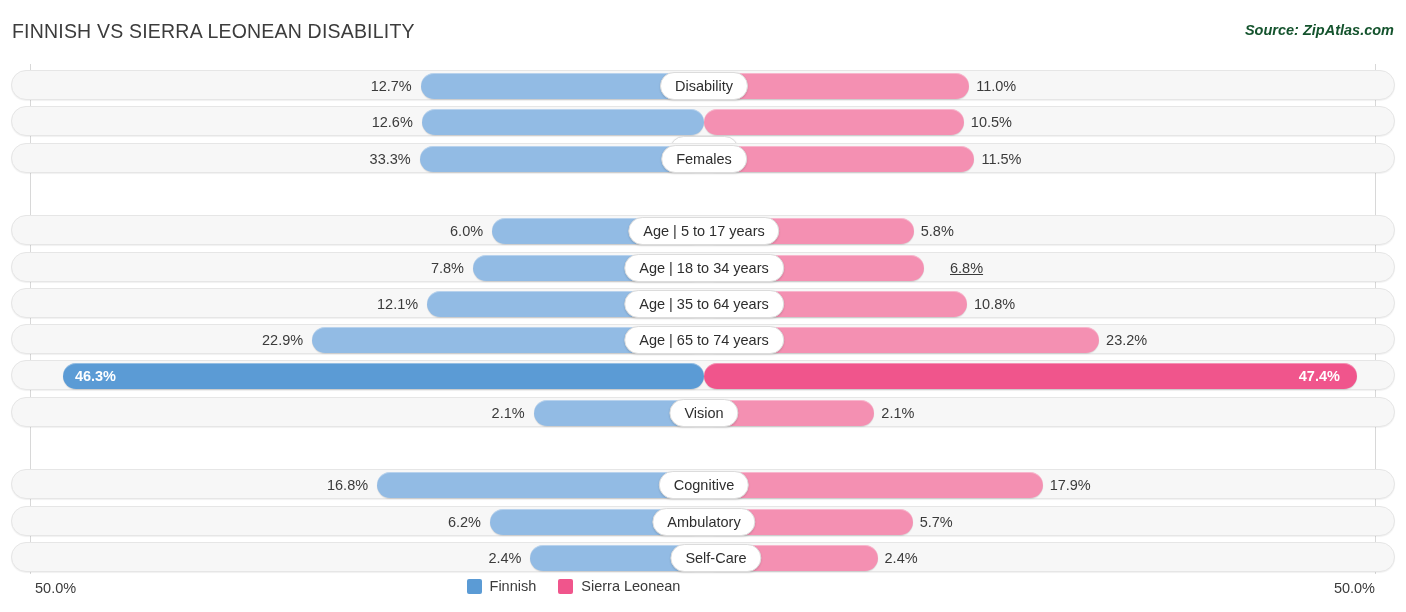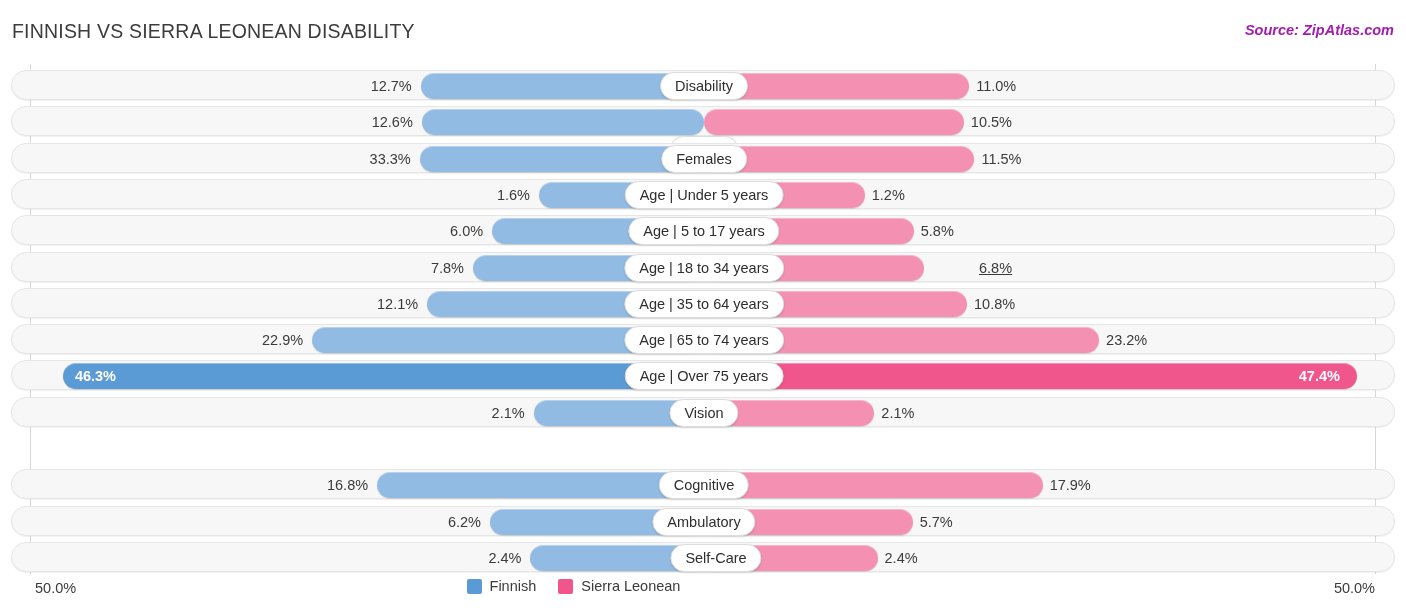--- a/index.html
+++ b/index.html
@@ -33,21 +33,21 @@
     font-weight: 400;
     white-space: nowrap;
   }
   .source-note {
     position: absolute;
     right: 12px;
     top: 22px;
     font-size: 14.5px;
     font-style: italic;
     font-weight: bold;
-    color: #a21caf;
+    color: #14532d;
     white-space: nowrap;
   }
 
   
   .plot {
     position: absolute;
     left: 0;
     top: 64px;
     width: 1406px;
     height: 510px;
@@ -199,39 +199,32 @@
       <div class="value right" style="left: 958.825px;">10.5%</div>
       <div class="pill" style="left: 692px; margin-top: 28px;">Males</div>
     </div>
     <div class="row" style="top: 78.6px;">
       <div class="bar left" style="left: 407.68px; width: 284.32px;"></div>
       <div class="bar right" style="left: 692px; width: 270.475px;"></div>
       <div class="value left" style="right: 983.32px;">33.3%</div>
       <div class="value right" style="left: 969.475px;">11.5%</div>
       <div class="pill" style="left: 692px;">Females</div>
     </div>
-    <div class="row" style="top: 114.9px;">
-      <div class="bar left" style="left: 526.96px; width: 165.04px;"></div>
-      <div class="bar right" style="left: 692px; width: 160.78px;"></div>
-      <div class="value left" style="right: 864.04px;">1.6%</div>
-      <div class="value right" style="left: 859.78px;">1.2%</div>
-      <div class="pill" style="left: 692px;">Age | Under 5 years</div>
-    </div>
     <div class="row" style="top: 151.2px;">
       <div class="bar left" style="left: 480.1px; width: 211.9px;"></div>
       <div class="bar right" style="left: 692px; width: 209.77px;"></div>
       <div class="value left" style="right: 910.9px;">6.0%</div>
       <div class="value right" style="left: 908.77px;">5.8%</div>
       <div class="pill" style="left: 692px;">Age | 5 to 17 years</div>
     </div>
     <div class="row" style="top: 187.5px;">
       <div class="bar left" style="left: 460.93px; width: 231.07px;"></div>
       <div class="bar right" style="left: 692px; width: 220.42px;"></div>
       <div class="value left" style="right: 930.07px;">7.8%</div>
-      <div class="value right" style="left: 967px; text-decoration: underline;">6.8%</div>
+      <div class="value right" style="left: 938px; text-decoration: underline;">6.8%</div>
       <div class="pill" style="left: 692px;">Age | 18 to 34 years</div>
     </div>
     <div class="row" style="top: 223.8px;">
       <div class="bar left" style="left: 415.135px; width: 276.865px;"></div>
       <div class="bar right" style="left: 692px; width: 263.02px;"></div>
       <div class="value left" style="right: 975.865px;">12.1%</div>
       <div class="value right" style="left: 962.02px;">10.8%</div>
       <div class="pill" style="left: 692px;">Age | 35 to 64 years</div>
     </div>
     <div class="row" style="top: 260.1px;">
@@ -239,21 +232,20 @@
       <div class="bar right" style="left: 692px; width: 395.08px;"></div>
       <div class="value left" style="right: 1090.88px;">22.9%</div>
       <div class="value right" style="left: 1094.08px;">23.2%</div>
       <div class="pill" style="left: 692px;">Age | 65 to 74 years</div>
     </div>
     <div class="row highlight" style="top: 296.4px;">
       <div class="bar left" style="left: 50.905px; width: 641.095px;"></div>
       <div class="bar right" style="left: 692px; width: 652.81px;"></div>
       <div class="value left" style="left: 62.905px;">46.3%</div>
       <div class="value right" style="left: 1286.81px; text-align: center;">47.4%</div>
-      <div class="pill" style="left: 692px;">Age | Over 75 years</div>
     </div>
     <div class="row" style="top: 332.7px;">
       <div class="bar left" style="left: 521.635px; width: 170.365px;"></div>
       <div class="bar right" style="left: 692px; width: 170.365px;"></div>
       <div class="value left" style="right: 869.365px;">2.1%</div>
       <div class="value right" style="left: 869.365px;">2.1%</div>
       <div class="pill" style="left: 692px;">Vision</div>
     </div>
     <div class="row" style="top: 405.3px;">
       <div class="bar left" style="left: 365.08px; width: 326.92px;"></div>

